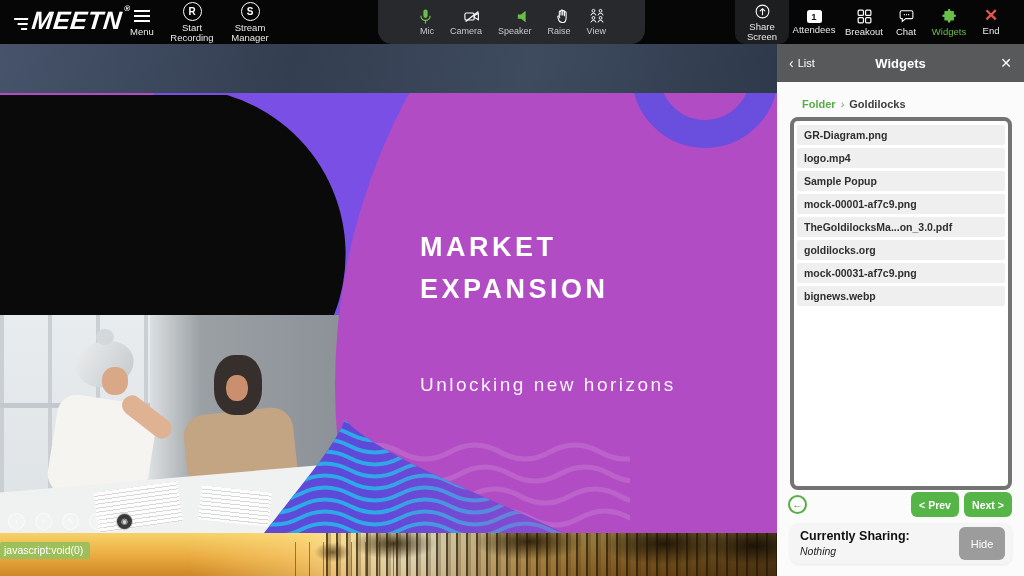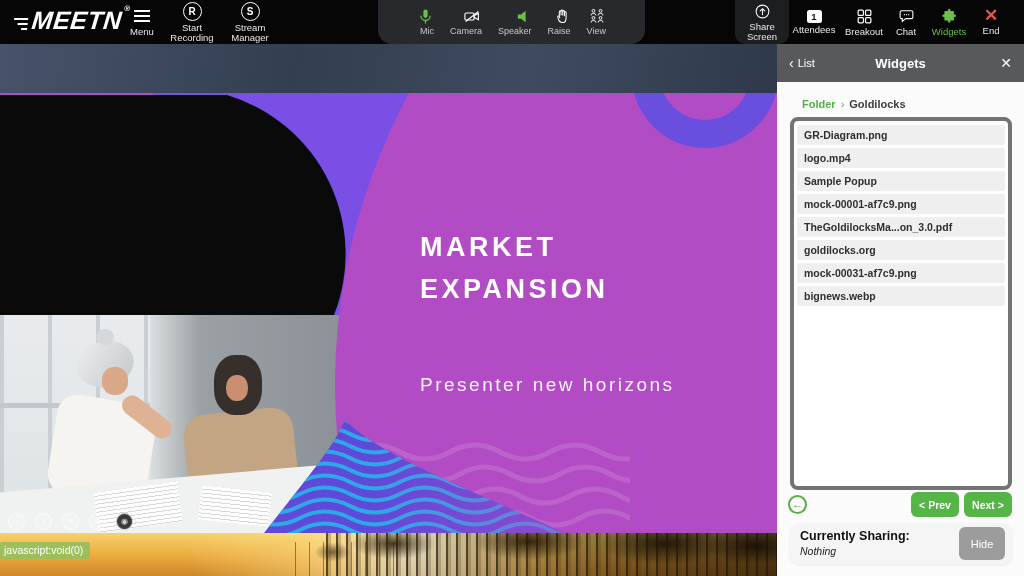--- a/index.html
+++ b/index.html
@@ -328,21 +328,21 @@
     <div class="sunset">
       <div class="glow"></div>
       <div class="sparse"></div>
       <div class="trees"></div>
     </div>
 
     <div class="slide-title">
       <div>MARKET</div>
       <div>EXPANSION</div>
     </div>
-    <div class="slide-subtitle">Presenter new horizons</div>
+    <div class="slide-subtitle">Unlocking new horizons</div>
 
     <div class="slide-controls">
       <div class="sctl">›</div>
       <div class="sctl">›</div>
       <div class="sctl">✎</div>
       <div class="sctl">○</div>
       <div class="sctl dark">◉</div>
     </div>
 
     <div class="js-tip">javascript:void(0)</div>

